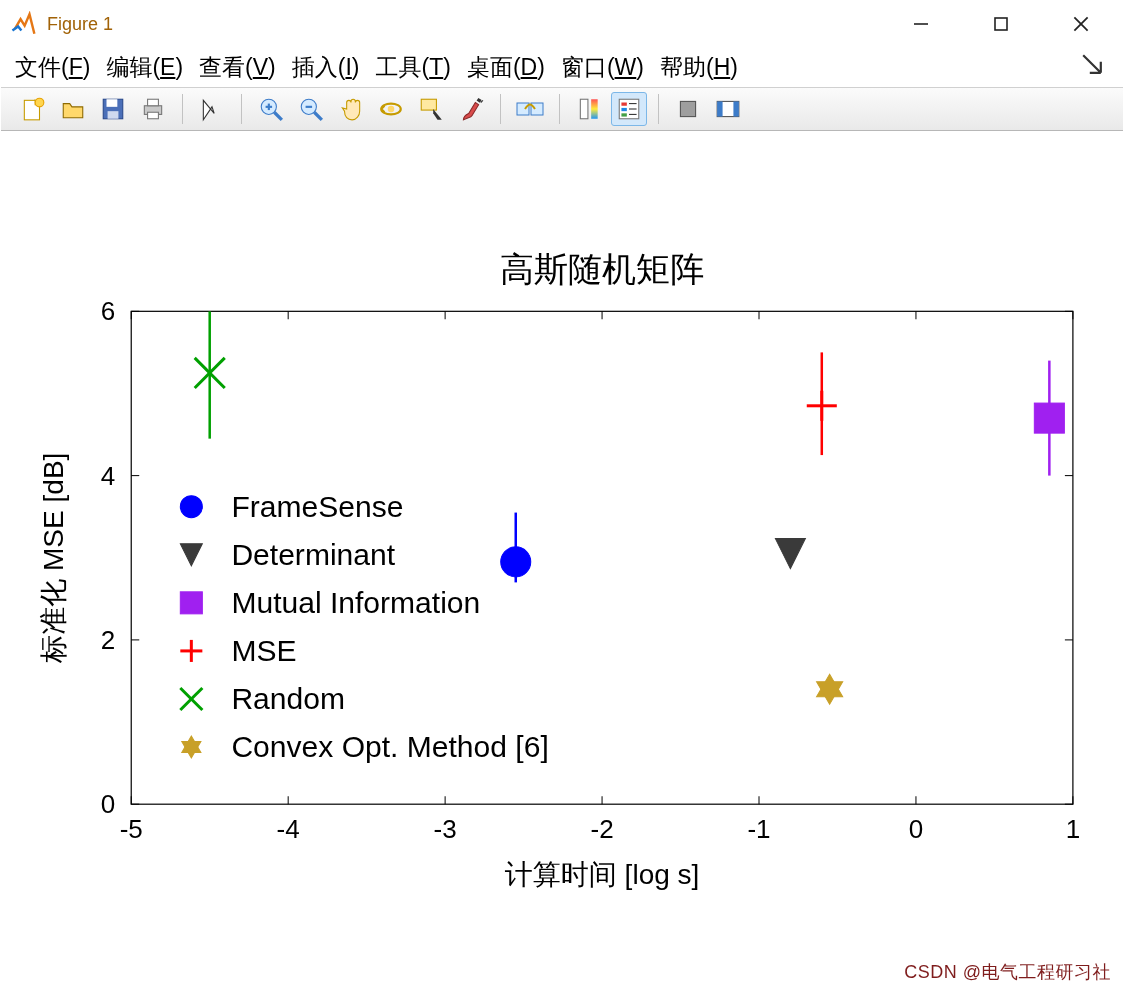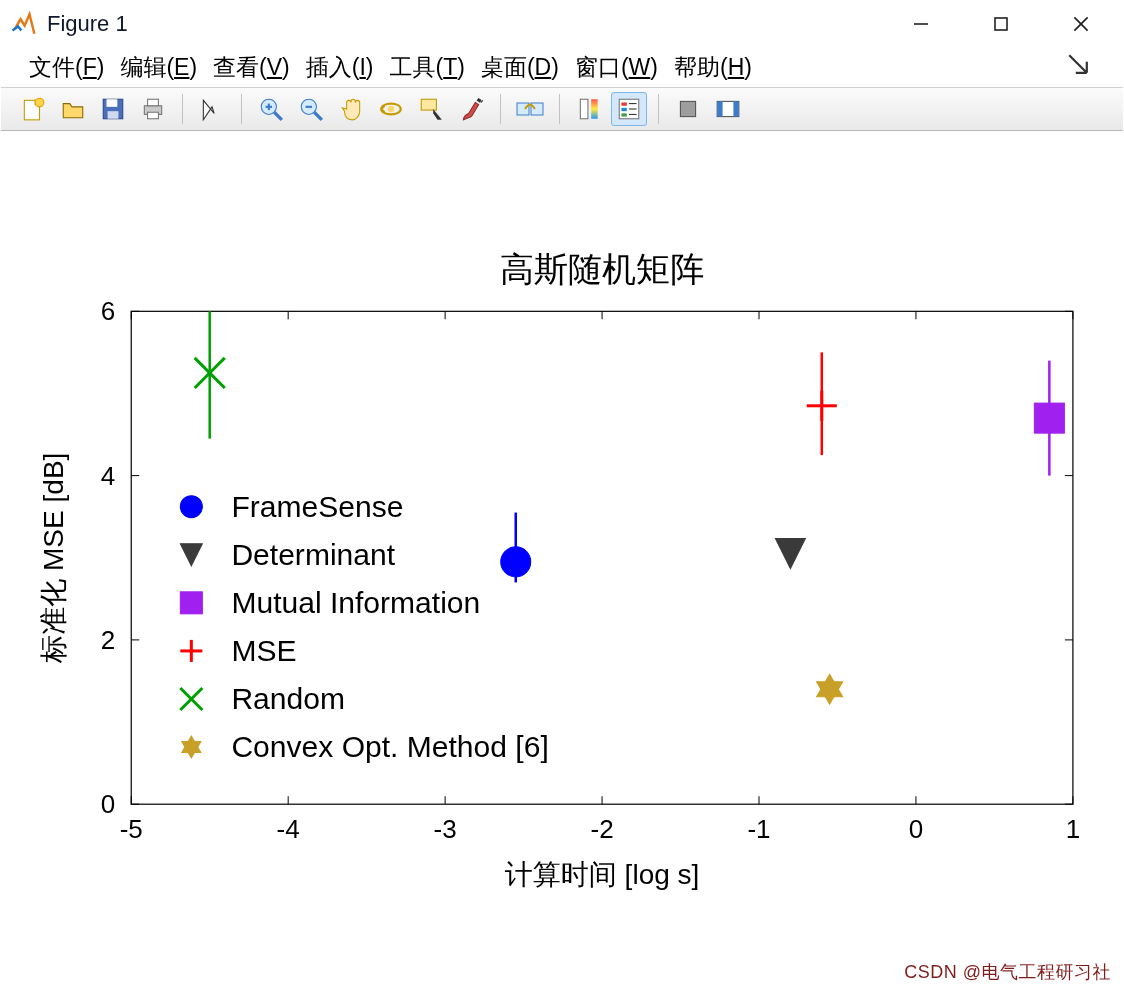--- a/index.html
+++ b/index.html
@@ -21,32 +21,32 @@
     display: flex; align-items: center;
     height: 46px;
     padding: 0 4px 0 8px;
     background: #ffffff;
   }
   .titlebar .app-icon {
     width: 28px; height: 28px; margin-right: 10px;
     display: inline-flex; align-items: center; justify-content: center;
   }
   .titlebar .title {
-    font-size: 22px; color: #0f172a;
+    font-size: 18px; color: #a16207;
   }
   .winbtns {
     margin-left: auto; display: flex; gap: 40px; padding-right: 18px;
   }
   .winbtn { width: 40px; height: 40px; display: flex; align-items: center; justify-content: center; }
   .winbtn svg { stroke: #222; stroke-width: 1.6; fill: none; }
   
   .menubar {
     display: flex; align-items: center;
     height: 40px;
-    padding: 2px 24px;
+    padding: 2px 10px;
     background: #fff;
     font-size: 23px;
     color: #000;
     gap: 8px;
     text-align: right;
   }
   .menubar .menu-item { padding: 0 4px; }
   .menubar .menu-item u { text-decoration: underline; }
   .dock-arrow { margin-left: auto; padding-right: 10px; }
   

